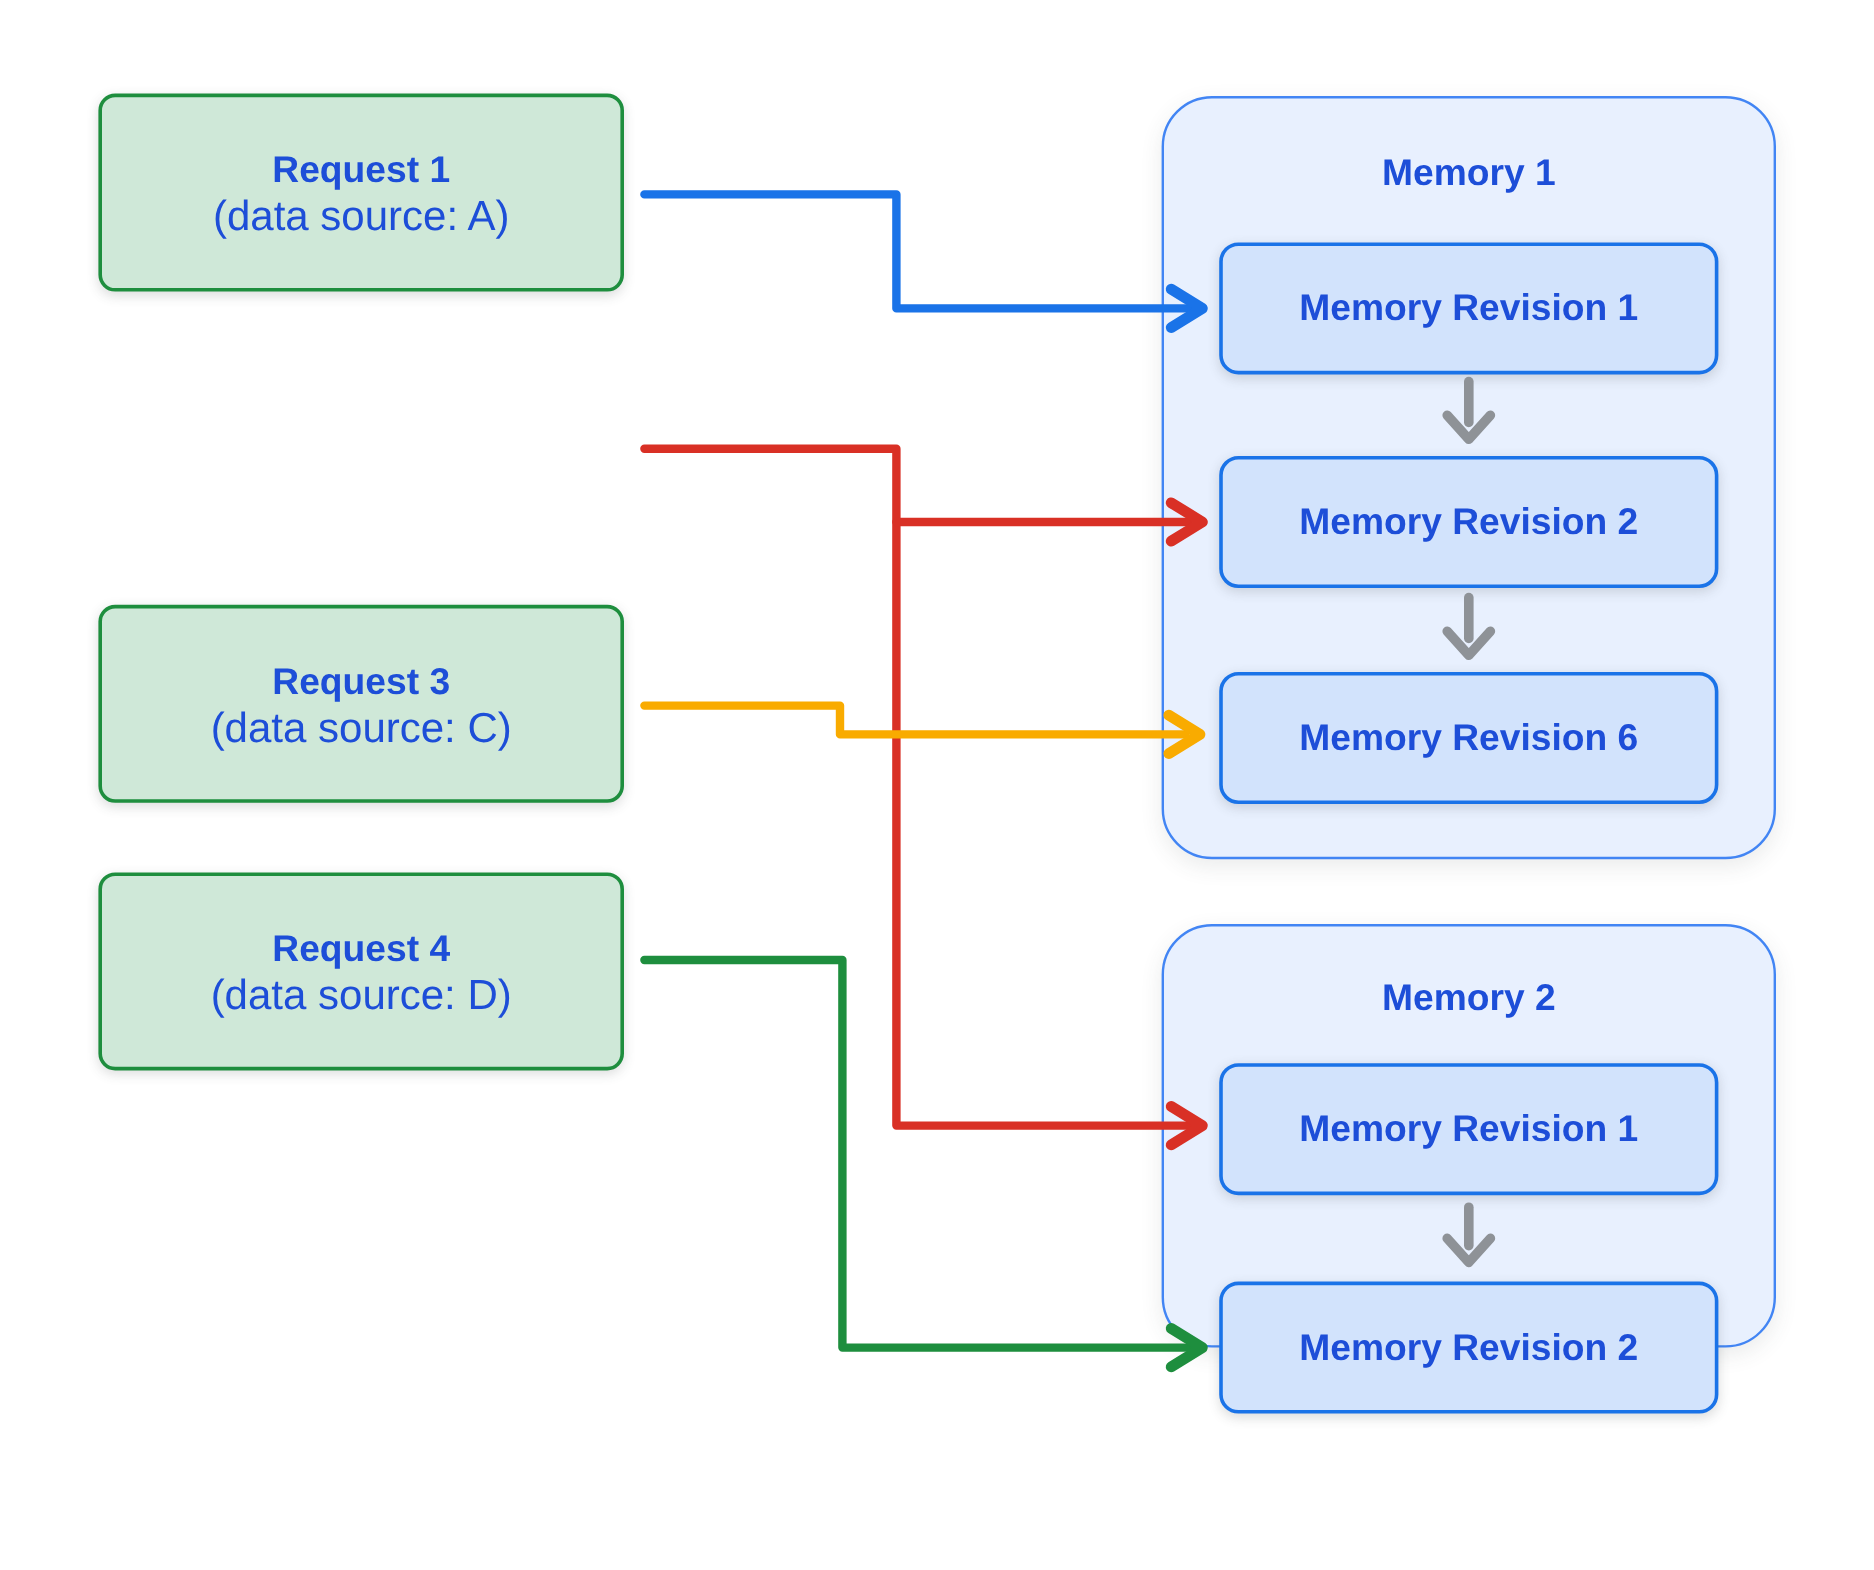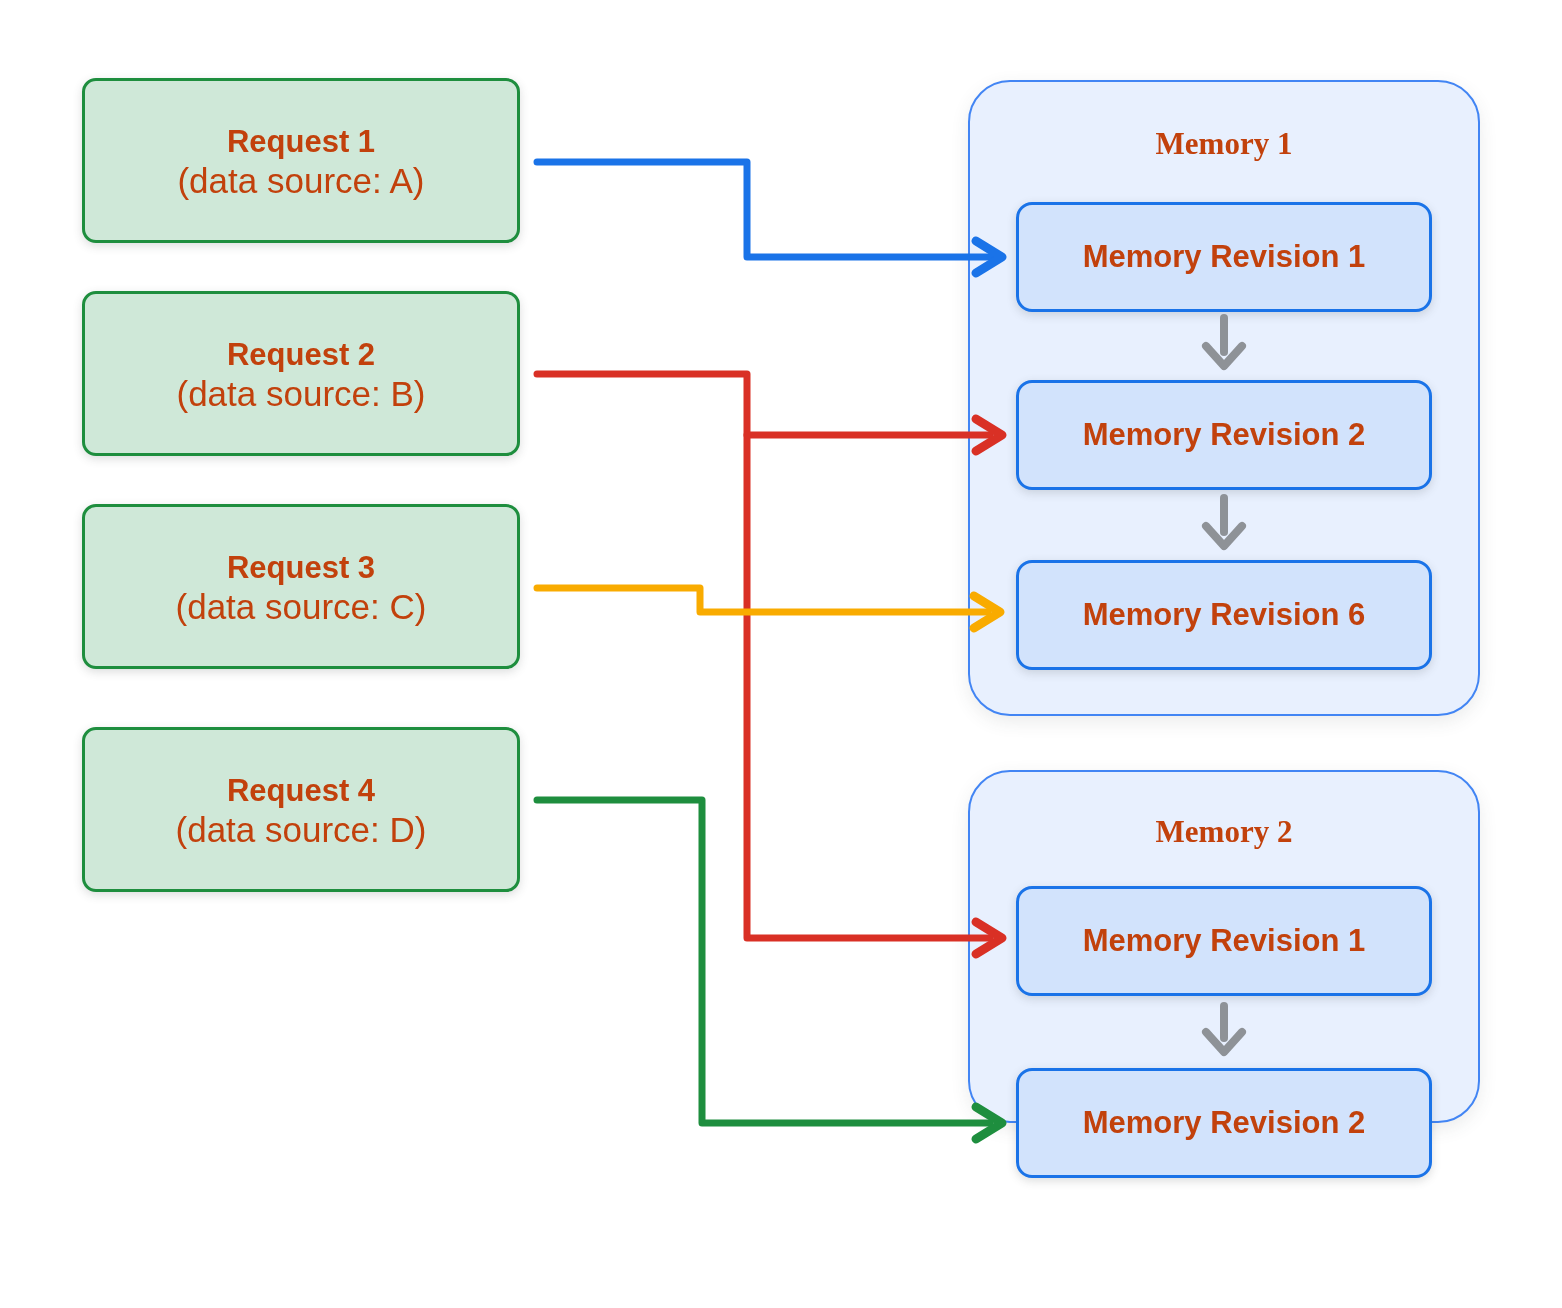--- a/index.html
+++ b/index.html
@@ -1,21 +1,21 @@
 <!DOCTYPE html>
 <html><head>
 <meta charset="utf-8">
 <style>
   html,body{margin:0;padding:0;background:#ffffff;}
   .canvas{
     position:relative;
     width:1562px;height:1308px;
     background:#ffffff;
     font-family:"Liberation Sans", sans-serif;
-    color:#c2410c;
+    color:#1d4ed8;
     overflow:hidden;
   }
   
   .request{
     position:absolute;
     left:82px;width:438px;height:165px;
     box-sizing:border-box;
     background:#cfe8d8;
     border:3px solid #1e8e3e;
     border-radius:14px;
@@ -32,21 +32,21 @@
     box-sizing:border-box;
     background:#e8f0fe;
     border:2px solid #4285f4;
     border-radius:42px;
     box-shadow:0 6px 18px rgba(60,64,67,0.10);
     z-index:1;
   }
   .mem-title{
     position:absolute;left:0;right:0;
     text-align:center;
-    font-size:31px;font-weight:600;font-family:Liberation Serif, serif;
+    font-size:31px;font-weight:600;
   }
   .revision{
     position:absolute;
     left:46px;width:416px;height:110px;
     box-sizing:border-box;
     background:#d2e3fc;
     border:3px solid #1a73e8;
     border-radius:16px;
     display:flex;align-items:center;justify-content:center;
     font-size:31px;font-weight:600;
@@ -63,24 +63,20 @@
   .ghead{fill:none;stroke-width:8;stroke-linecap:round;stroke-linejoin:round;}
 </style>
 </head>
 <body>
 
 <div class="canvas">
 
   <div class="request" style="top:78px;">
     <div class="req-title">Request 1</div>
     <div class="req-sub">(data source: A)</div>
-  </div>
-  <div class="request" style="top:291px;">
-    <div class="req-title">Request 2</div>
-    <div class="req-sub">(data source: B)</div>
   </div>
   <div class="request" style="top:504px;border-radius:14px;">
     <div class="req-title">Request 3</div>
     <div class="req-sub">(data source: C)</div>
   </div>
   <div class="request" style="top:707px;margin-top:20px;">
     <div class="req-title">Request 4</div>
     <div class="req-sub">(data source: D)</div>
   </div>
 

